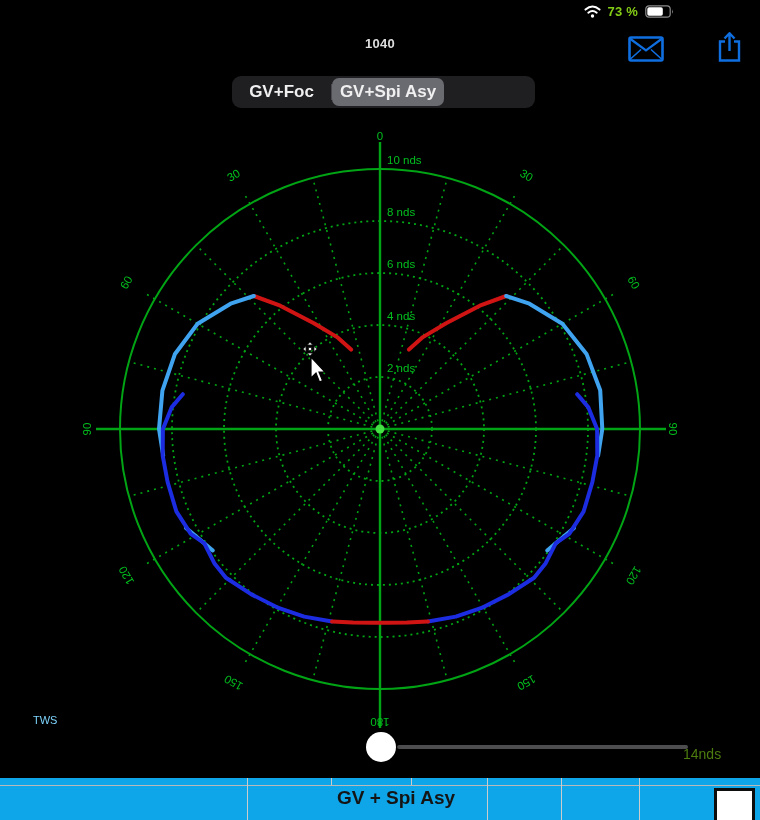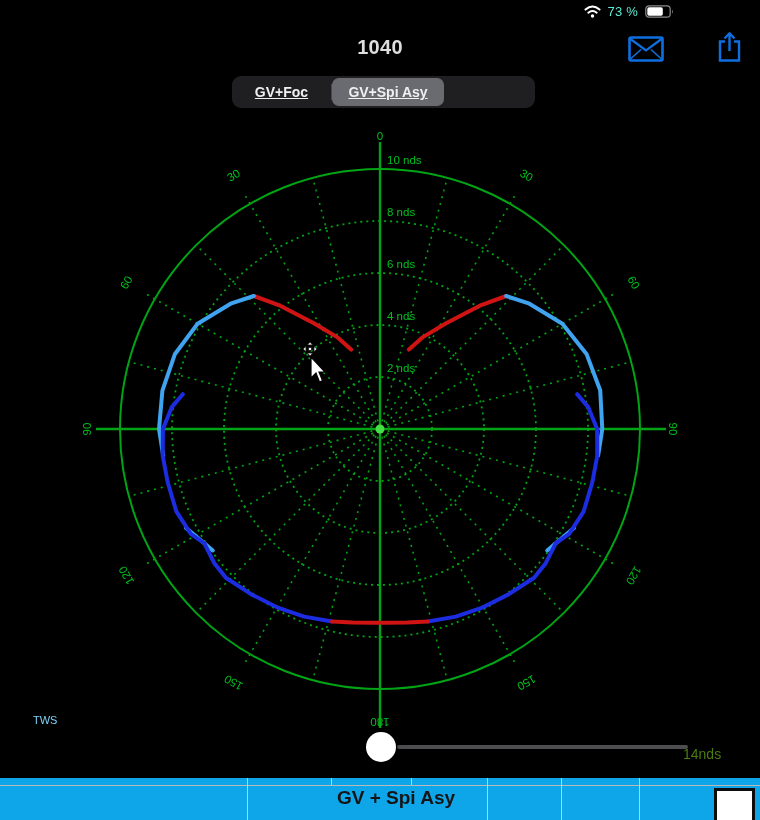--- a/index.html
+++ b/index.html
@@ -2,34 +2,34 @@
 <html><head>
 <meta charset="utf-8">
 <style>
   html,body{margin:0;padding:0;background:#000;width:760px;height:820px;overflow:hidden;
     font-family:"Liberation Sans",sans-serif;-webkit-font-smoothing:antialiased;}
   .stage{position:relative;width:760px;height:820px;background:#000;}
 
   
   .statusbar{position:absolute;top:0;left:0;right:0;height:24px;}
   .status-group{position:absolute;right:86px;top:4px;display:flex;align-items:center;gap:7px;}
-  .status-text{color:#5eead4;font-size:13px;font-weight:400;letter-spacing:.2px;}
+  .status-text{color:#84cc16;font-size:13px;font-weight:700;letter-spacing:.2px;}
 
   
   .header-title{position:absolute;top:36px;left:0;width:760px;text-align:center;
-    color:#dededf;font-size:20px;font-weight:700;letter-spacing:.3px;}
+    color:#dededf;font-size:13px;font-weight:700;letter-spacing:.3px;}
   .icon-btn{position:absolute;background:none;border:none;padding:0;cursor:pointer;}
   .mail-btn{left:628px;top:36px;}
   .share-btn{left:717px;top:31px;}
 
   
   .segbar{position:absolute;left:232px;top:76px;width:303px;height:32px;background:#1f1f22;
     border-radius:9px;display:flex;align-items:center;padding:0;box-sizing:border-box;}
   .seg{height:28px;line-height:28px;margin:2px 0;text-align:center;color:#f0f0f1;
-    font-size:14px;font-weight:700;border-radius:7px;cursor:pointer;text-decoration:underline;}
+    font-size:17px;font-weight:700;border-radius:7px;cursor:pointer;}
   .seg.w0{width:99px;} .seg.w1{width:100px;} .seg.w2{width:112px;}
   .seg.selected{background:#6a6a71;}
   .seg-divider{width:1px;height:16px;background:#4a4a4e;}
 
   
   #polar-svg{position:absolute;left:0;top:0;pointer-events:none;}
 
   
   .tws-label{position:absolute;left:33px;top:714px;color:#7dd3fc;font-size:11px;font-weight:500;}
   .tws-value{position:absolute;left:683px;top:746px;color:#4d7c0f;font-size:14px;font-weight:500;}

